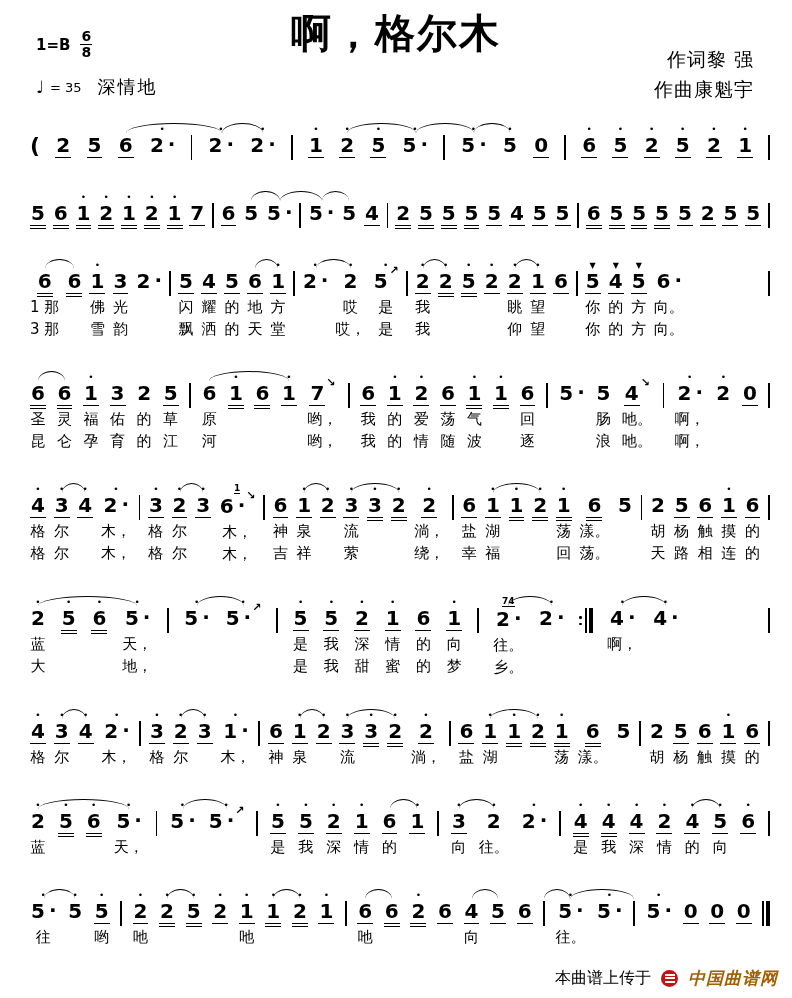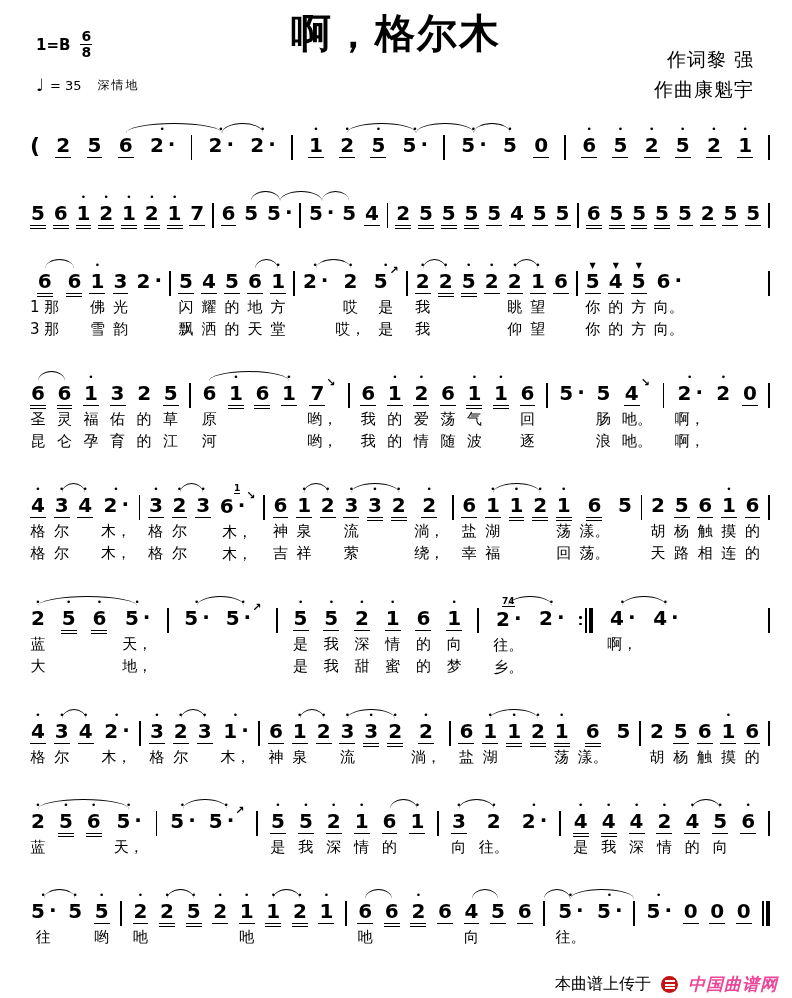--- a/index.html
+++ b/index.html
@@ -8,21 +8,21 @@
   
   .hdr{position:relative;height:112px;}
   .title{position:absolute;top:6px;left:0;right:0;text-align:center;
          font-size:40px;font-weight:bold;letter-spacing:2px;margin:0;}
   .meta-left{position:absolute;left:36px;top:30px;}
   .keyrow{display:flex;align-items:center;gap:10px;font-size:15px;font-weight:bold;}
   .timesig{display:inline-flex;flex-direction:column;align-items:center;line-height:13px;font-size:14px;}
   .timesig .fline{width:12px;border-top:1.6px solid #000;margin:1px 0;}
   .temporow{margin-top:16px;display:flex;align-items:center;gap:6px;font-size:13px;}
   .temporow .qnote{font-size:17px;}
-  .temporow .expr{font-size:12px;font-weight:500;margin-left:10px;letter-spacing:2px;}
+  .temporow .expr{font-size:18px;font-weight:500;margin-left:10px;letter-spacing:2px;}
   .credits{position:absolute;right:38px;top:44px;text-align:right;font-size:19px;line-height:30px;letter-spacing:1px;}
   
   #score{padding:8px 22px 0 30px;}
   .system{margin-bottom:28px;}
   .notesRow{position:relative;display:flex;justify-content:space-between;align-items:flex-start;}
   .cell{display:inline-flex;flex-direction:column;align-items:center;}
   .above{height:14px;display:flex;align-items:flex-end;justify-content:center;font-size:8px;line-height:9px;}
   .odot{font-size:9px;}
   .acc{font-size:8px;letter-spacing:0;}
   .grace{font-size:9px;font-weight:bold;border-bottom:1px solid #000;transform:translateY(-1px);}
@@ -36,25 +36,25 @@
   .tx{font-size:22px;font-weight:bold;line-height:24px;}
   .bargfx{height:25px;display:flex;align-items:stretch;gap:2px;margin-top:1px;}
   .thin{width:1.6px;background:#000;}
   .thick{width:4px;background:#000;}
   .rdots{display:flex;flex-direction:column;justify-content:center;gap:4px;margin-right:1px;}
   .rdots i{width:2.5px;height:2.5px;background:#000;border-radius:50%;}
   .lyr{height:22px;line-height:22px;font-size:15px;white-space:nowrap;text-align:center;}
   .arc{position:absolute;top:3px;height:9px;border-top:1.4px solid #000;
        border-radius:50% 50% 0 0 / 100% 100% 0 0;}
   
-  .ftr{position:absolute;right:14px;bottom:2px;display:flex;align-items:center;gap:10px;font-size:16px;}
+  .ftr{position:absolute;right:14px;bottom:8px;display:flex;align-items:center;gap:10px;font-size:16px;}
   .logo-mark{width:17px;height:17px;border-radius:50%;background:#c41111;position:relative;display:inline-block;}
   .logo-mark::after{content:"";position:absolute;left:4px;right:3px;top:4px;height:9px;
        background:linear-gradient(#fff 0 2px,transparent 2px 3.5px,#fff 3.5px 5.5px,transparent 5.5px 7px,#fff 7px 9px);}
-  .site{color:#ec4899;font-weight:bold;font-size:17px;font-style:italic;letter-spacing:1px;}
+  .site{color:#a16207;font-weight:bold;font-size:17px;font-style:italic;letter-spacing:1px;}
 </style>
 </head>
 <body>
 
 <div class="page">
 
   <div class="hdr">
     <h1 class="title">啊，格尔木</h1>
     <div class="meta-left">
       <div class="keyrow">

